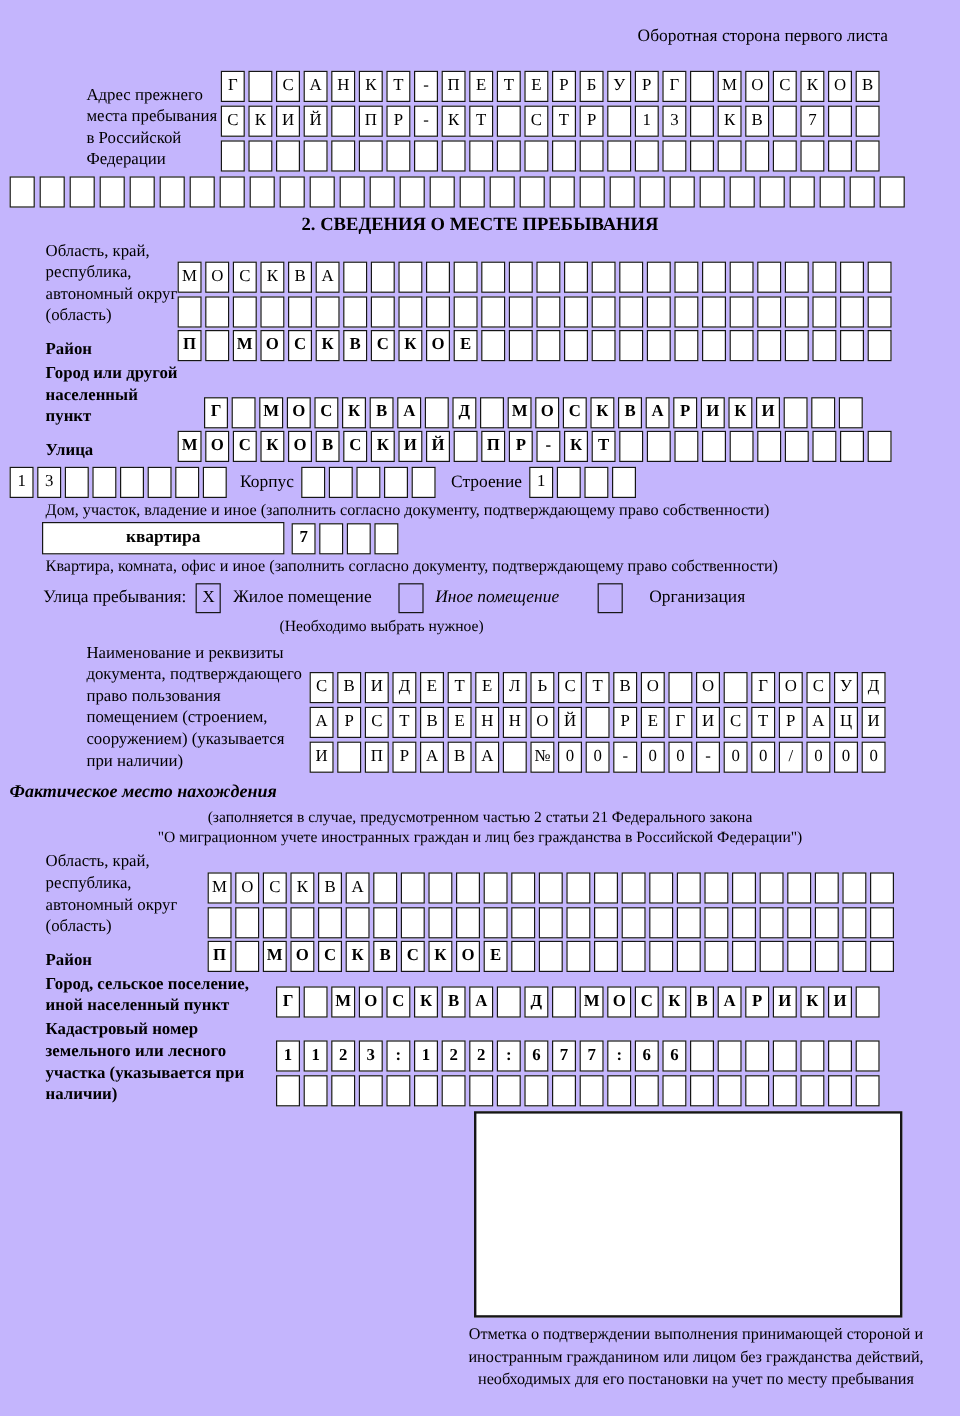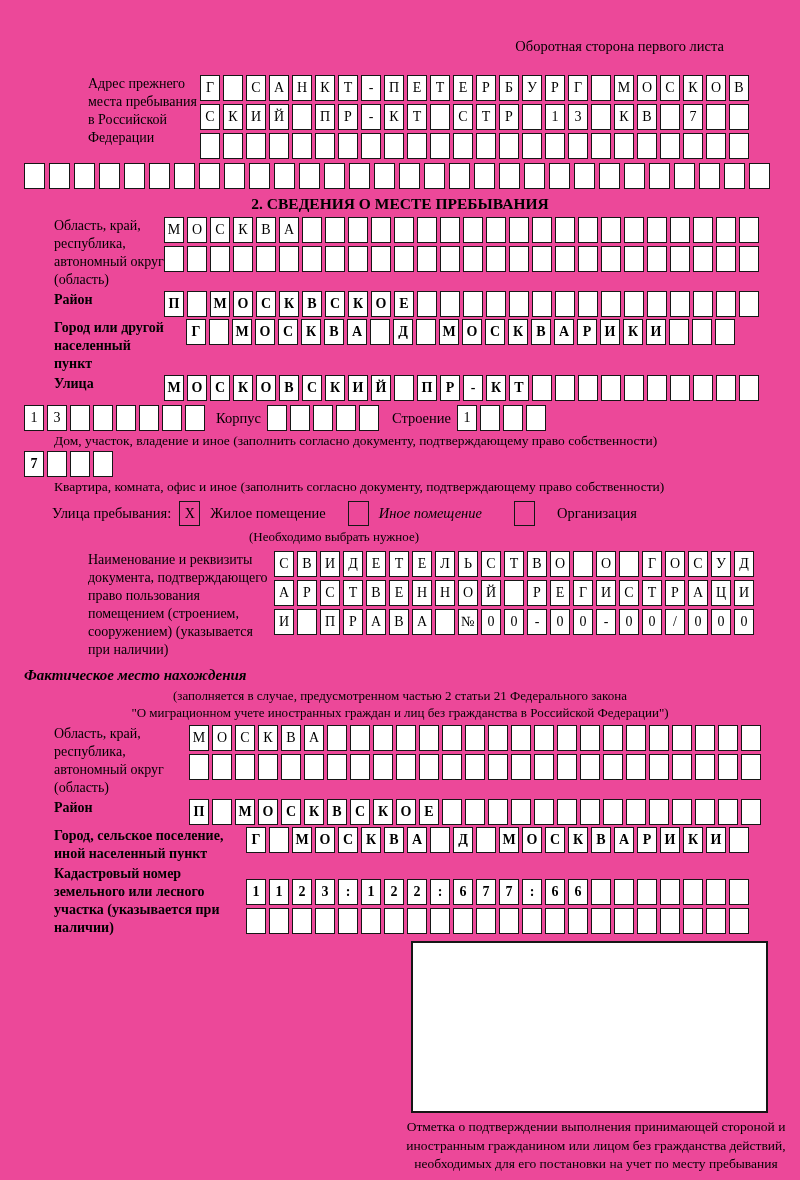--- a/index.html
+++ b/index.html
@@ -1,22 +1,22 @@
 <!DOCTYPE html>
 <html><head>
 <meta charset="utf-8">
 <style>
   * { box-sizing: border-box; }
   html,body { margin:0; padding:0; background:#fff; }
   body { font-family:"Liberation Serif","DejaVu Serif",serif; color:#000; }
-  .page { position:relative; width:800px; height:1180px; background:#ec4899; padding:24px; overflow:hidden; }
+  .page { position:relative; width:800px; height:1180px; background:#c4b5fd; padding:8px; overflow:hidden; }
 
   .top-note { text-align:right; font-size:14.5px; margin:14px 52px 0 0; }
 
-  .row { display:flex; align-items:flex-start; }
+  .row { display:flex; align-items:flex-end; }
   .row-c { display:flex; align-items:center; }
   .grid-rows { display:flex; flex-direction:column; gap:3px; }
   .grid { display:flex; flex-wrap:nowrap; }
   .cell { flex:0 0 auto; width:20px; height:26px; border:1.7px solid #161616; margin-right:3px;
           display:flex; align-items:center; justify-content:center; font-size:14px; line-height:1; background:#fff; }
   .grid-full .cell { width:21px; margin-right:4px; }
 
   .label { font-size:14px; line-height:18px; }
   .lbl-a   { flex:0 0 176px; padding-left:64px; }
   .lbl-s2  { flex:0 0 140px; padding-left:30px; }
@@ -356,20 +356,23 @@
     <div class="grid gap-l6">
         <span class="cell">1</span>
         <span class="cell"></span>
         <span class="cell"></span>
         <span class="cell"></span>
       </div>
   </div>
   <div class="small-note">Дом, участок, владение и иное (заполнить согласно документу, подтверждающему право собственности)</div>
 
   <div class="row-c mt2">
+    <div class="box-label kv-box">
+      <span>квартира</span>
+    </div>
     <div class="grid">
         <span class="cell">7</span>
         <span class="cell"></span>
         <span class="cell"></span>
         <span class="cell"></span>
       </div>
   </div>
   <div class="small-note">Квартира, комната, офис и иное (заполнить согласно документу, подтверждающему право собственности)</div>
 
   <div class="mesto-row">

